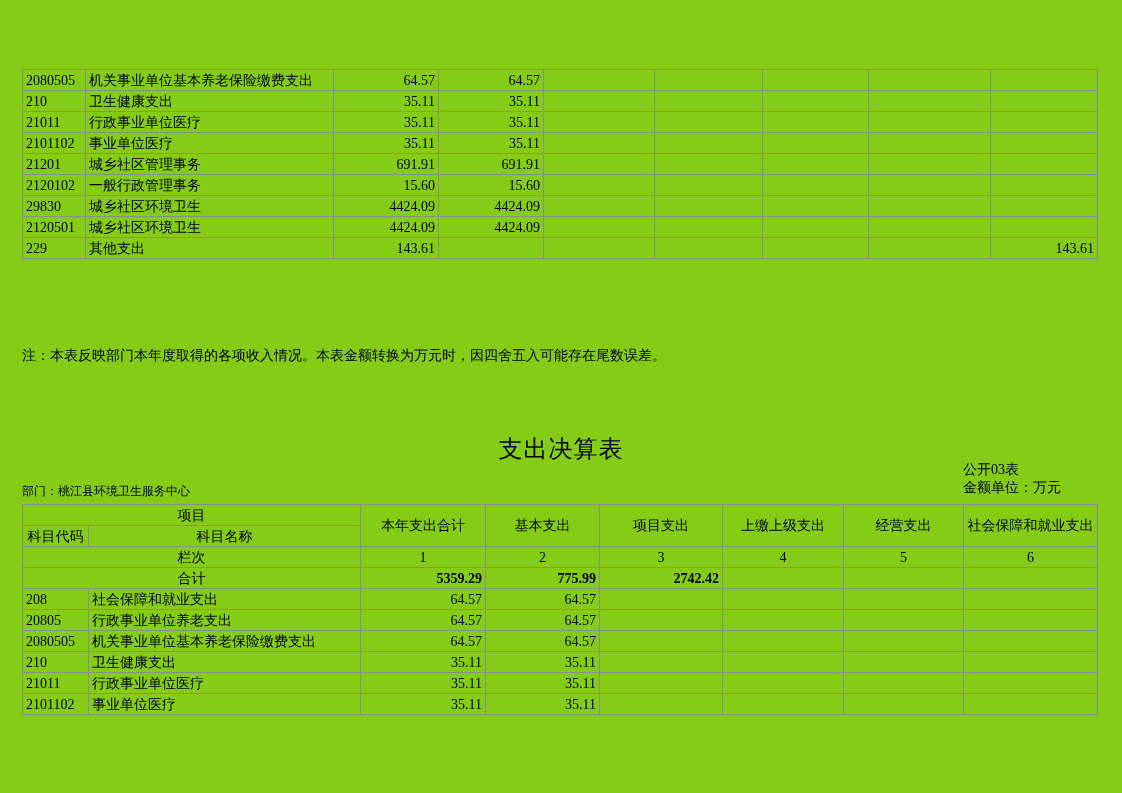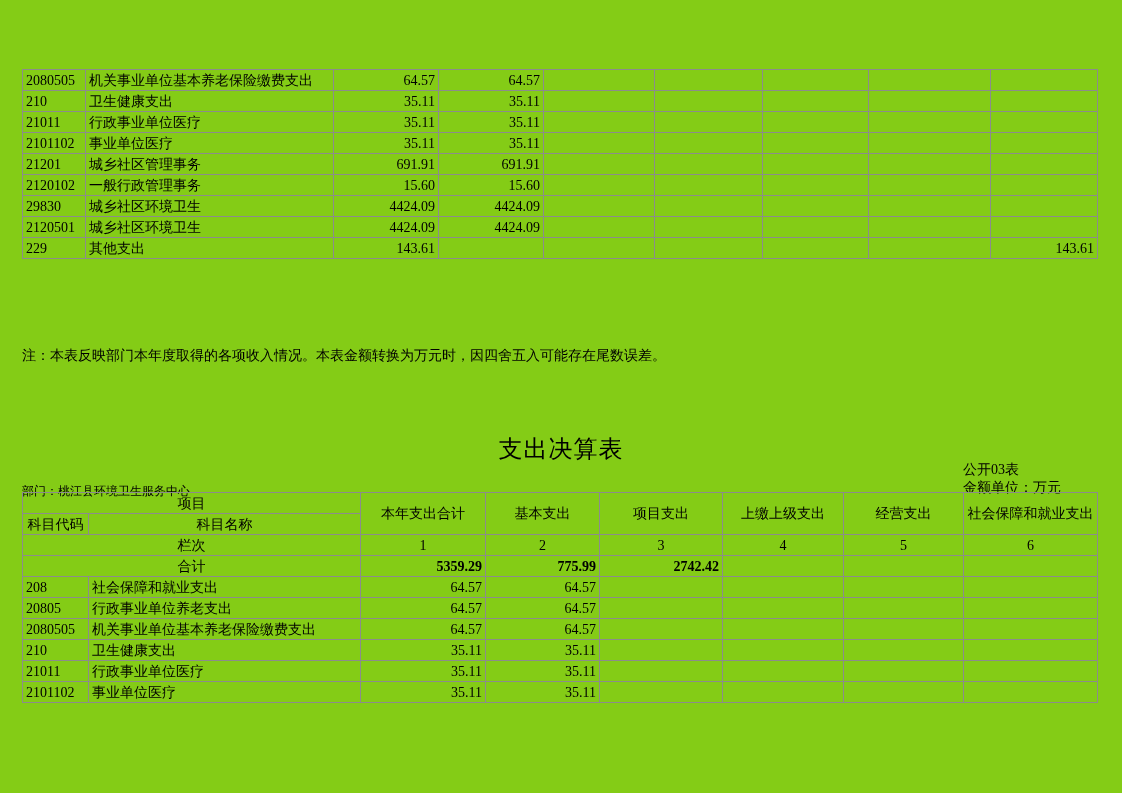--- a/index.html
+++ b/index.html
@@ -31,21 +31,21 @@
     white-space: nowrap;
     vertical-align: middle;
   }
   td.code { text-align: left; padding-left: 2px; }
   td.name { text-align: left; }
   td.num  { text-align: right; }
   td.ctr  { text-align: center; }
   td.bold { font-weight: bold; margin-top: 36px; }
 
   #income-table { top: 69px; }
-  #expenditure-table { top: 492px; }
+  #expenditure-table { top: 504px; }
 
   .note-line {
     position: absolute;
     left: 22px; top: 347px;
     font-size: 14px;
     white-space: nowrap;
   }
   .doc-title {
     position: absolute;
     left: 0; right: 0; top: 433px;

